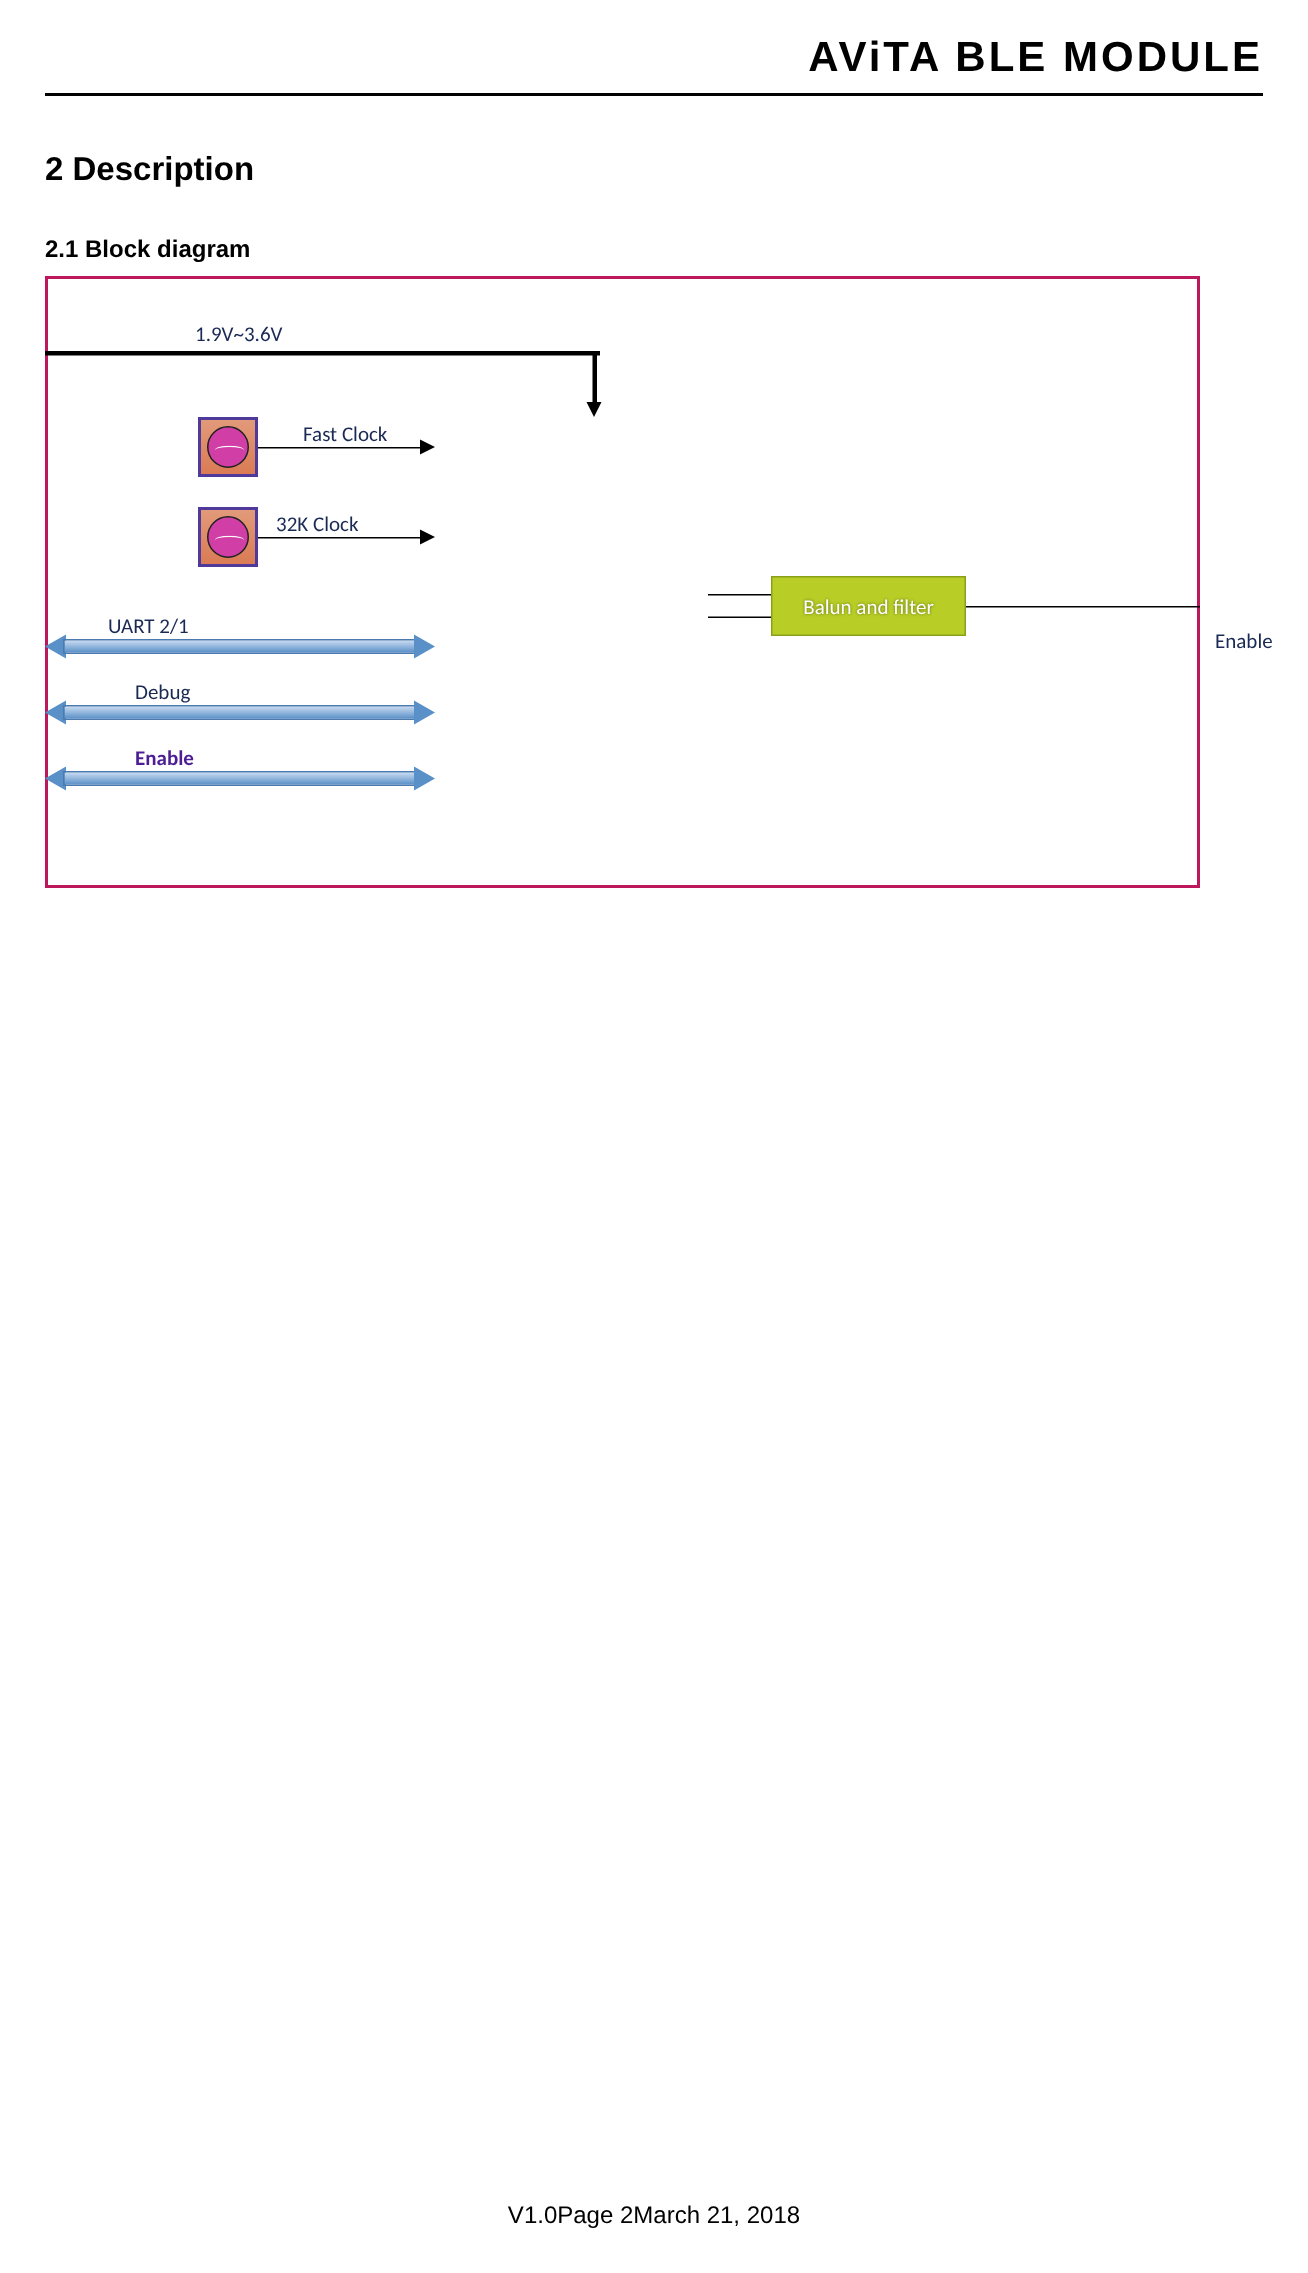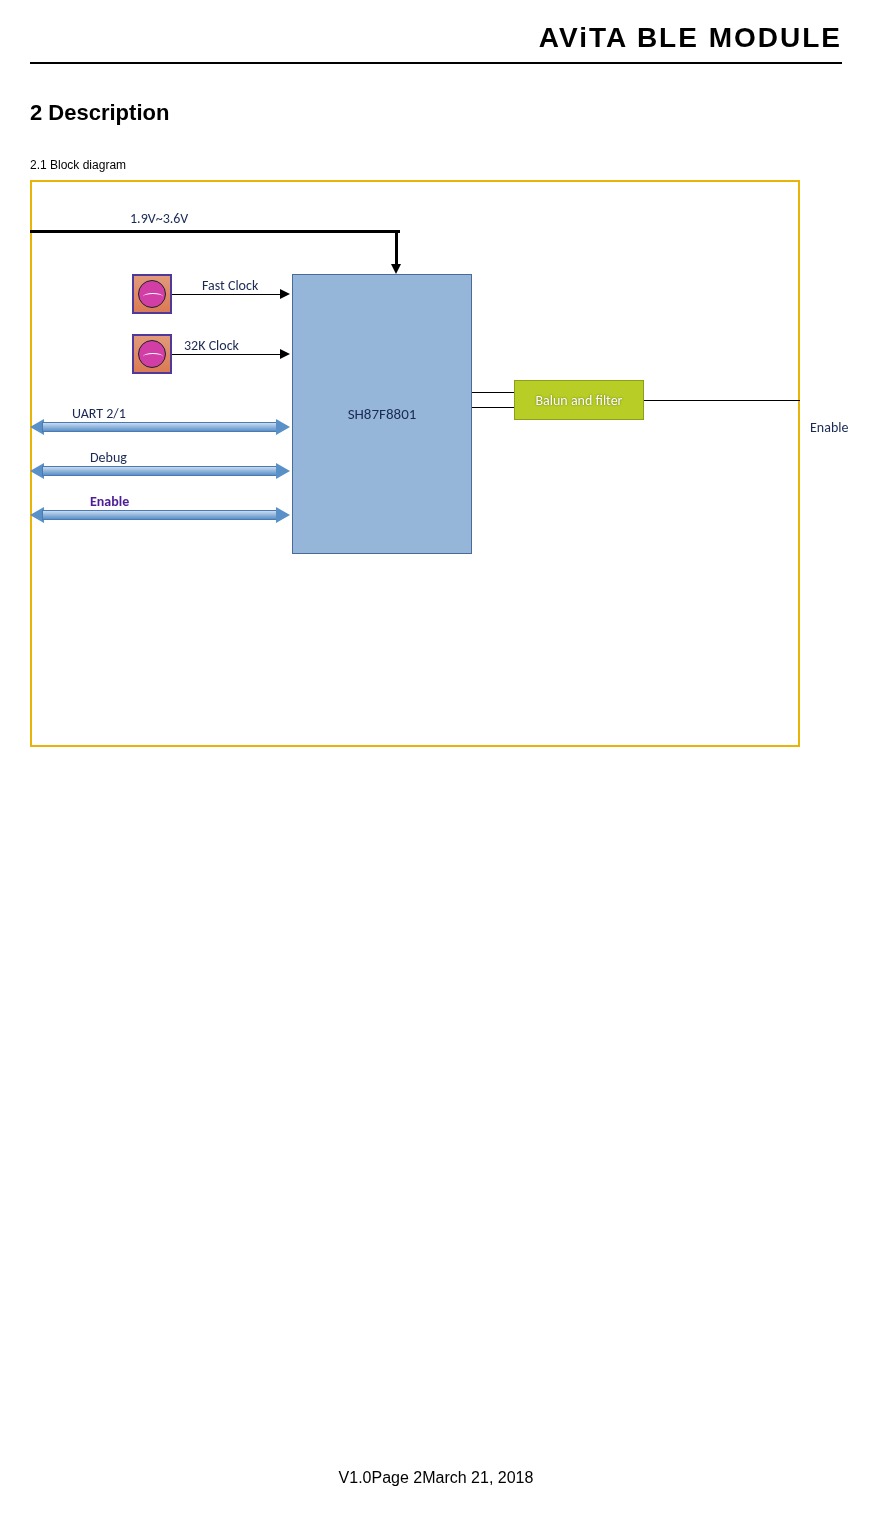--- a/index.html
+++ b/index.html
@@ -14,26 +14,26 @@
     .header {
       text-align: right;
       font-size: 28px;
       font-weight: bold;
       letter-spacing: 2px;
       padding-top: 22px;
       padding-bottom: 8px;
       border-bottom: 2px solid #000;
     }
     .h2 { font-size: 22px; font-weight: bold; margin-top: 36px; }
-    .h3 { font-size: 12px; font-weight: normal; margin-top: 32px; margin-bottom: 8px; }
+    .h3 { font-size: 16px; font-weight: bold; margin-top: 32px; margin-bottom: 8px; }
     .diagram-wrap {
       position: relative;
       width: 770px;
-      height: 567px;
-      border: 2px solid #eab308;
+      height: 408px;
+      border: 2px solid #be185d;
       margin-top: 4px;
     }
     .diagram-wrap > div, .diagram-wrap > span { position: absolute; }
     .clock-box {
       width: 40px;
       height: 40px;
       border: 2px solid #4f3a9c;
       background: linear-gradient(#e29a7a, #da7b54);
       display: flex;
       align-items: center;
@@ -139,23 +139,20 @@
 <div class="h3">2.1 Block diagram</div>
 
 <div class="diagram-wrap">
 
   <span class="lbl" style="left:98px; top:28px;">1.9V~3.6V</span>
 
   <div class="line-h" style="left:-2px; top:48px; width:370px; height:3px;"></div>
   <div class="line-v" style="left:363px; top:48px; width:3px; height:40px;"></div>
   <div class="arrow-d" style="left:359px; top:82px;"></div>
 
-  <div class="mcu" style="left:260px; top:92px;">
-    <span>SH87F8801</span>
-  </div>
 
   <div class="clock-box" style="left:100px; top:92px;">
     <div class="clock-inner"></div>
   </div>
   <span class="lbl" style="left:170px; top:95px;">Fast Clock</span>
   <div class="line-h" style="left:140px; top:112px; width:110px;"></div>
   <div class="arrow-r" style="left:248px; top:107px;"></div>
 
   <div class="clock-box" style="left:100px; top:152px;">
     <div class="clock-inner"></div>

